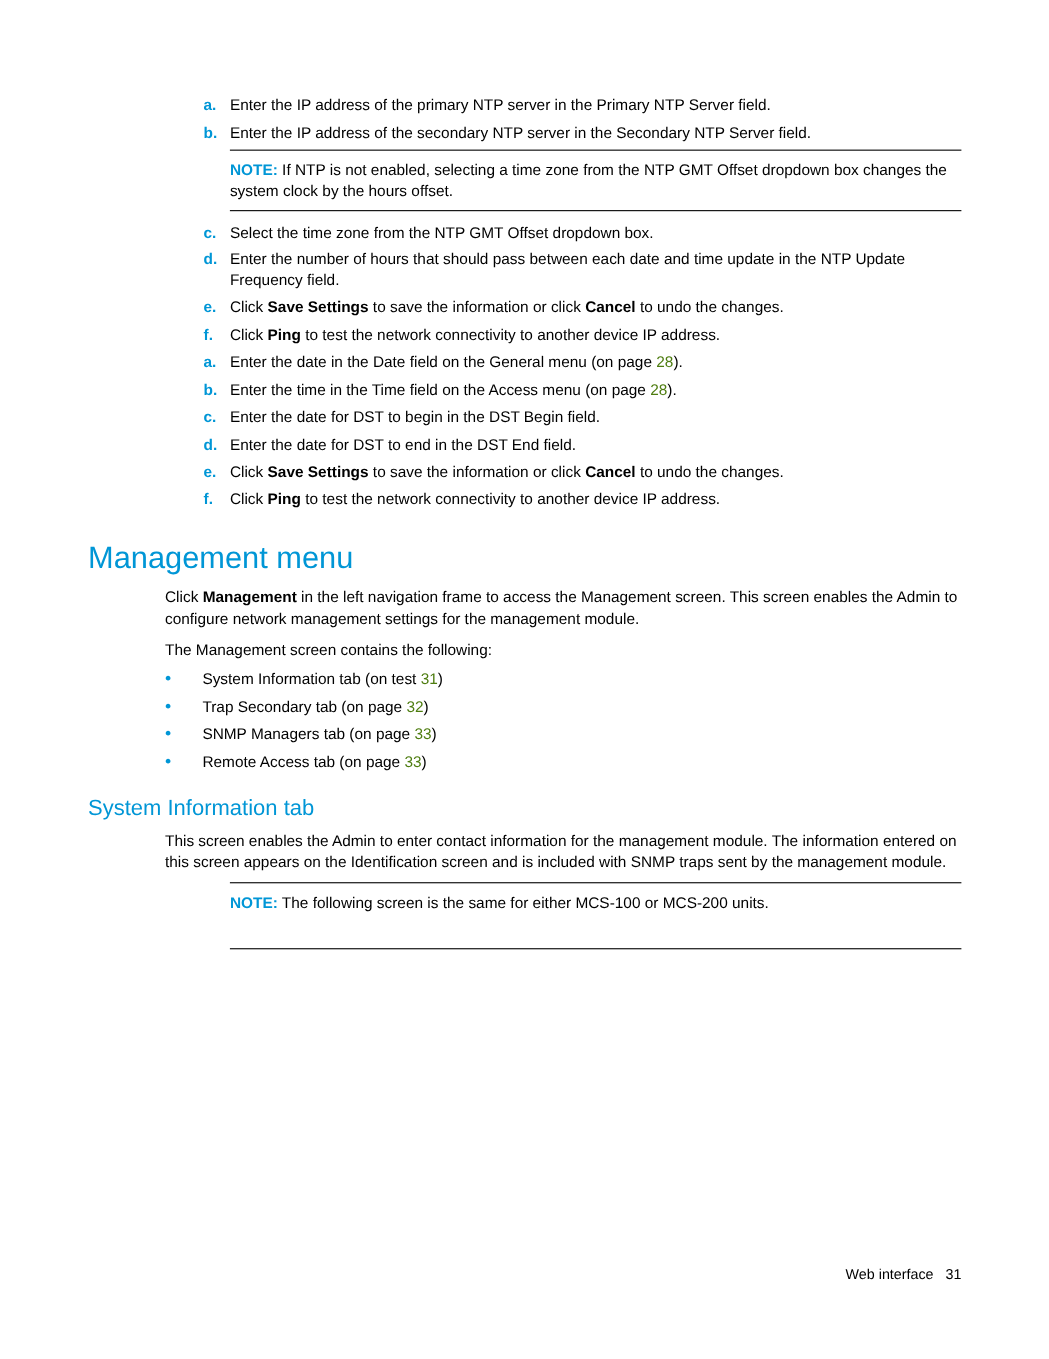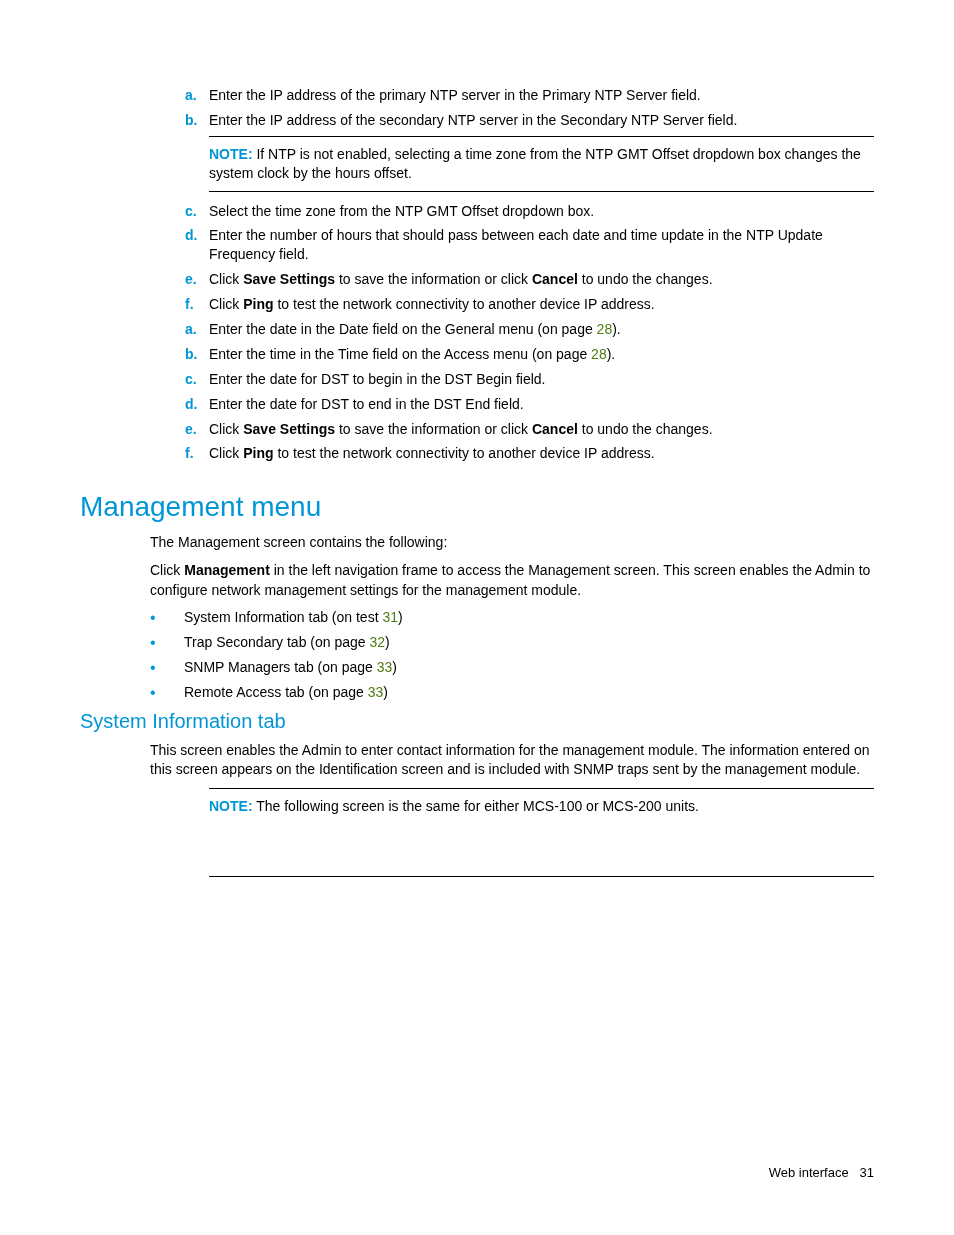--- a/index.html
+++ b/index.html
@@ -67,29 +67,29 @@
   h1 {
     font-size: 28px;
     font-weight: normal;
     color: #0096d6;
     margin: 28px 0 10px 0;
   }
   h2 {
     font-size: 20px;
     font-weight: normal;
     color: #0096d6;
-    margin: 8px 0 8px 0;
+    margin: 22px 0 8px 0;
   }
   .para {
     line-height: 1.4;
     margin: 8px 0;
   }
   .footer {
     position: absolute;
-    bottom: 55px;
+    bottom: 69px;
     right: 80px;
     font-size: 13px;
   }
   b { font-weight: bold; }
 </style>
 </head>
 <body>
 
 <div class="content">
 
@@ -151,23 +151,23 @@
       <span class="list-text"><span>Click </span><b>Save Settings</b><span> to save the information or click </span><b>Cancel</b><span> to undo the changes.</span></span>
     </div>
     <div class="list-item">
       <span class="list-marker">f.</span>
       <span class="list-text"><span>Click </span><b>Ping</b><span> to test the network connectivity to another device IP address.</span></span>
     </div>
   </div>
 
   <h1>Management menu</h1>
 
+  <div class="para" style="margin-left:70px"><span>Click </span><b>Management</b><span> in the left navigation frame to access the Management screen. This screen enables the Admin to configure network management settings for the management module.</span></div>
+
   <div class="para" style="margin-left:70px">The Management screen contains the following:</div>
-
-  <div class="para" style="margin-left:70px"><span>Click </span><b>Management</b><span> in the left navigation frame to access the Management screen. This screen enables the Admin to configure network management settings for the management module.</span></div>
 
   <div style="margin-left:70px">
     <div class="list-item">
       <span class="bullet-marker">•</span>
       <span class="list-text" style="padding-left:10px"><span>System Information tab (on test </span><span class="page-link">31</span><span>)</span></span>
     </div>
     <div class="list-item">
       <span class="bullet-marker">•</span>
       <span class="list-text" style="padding-left:10px"><span>Trap Secondary tab (on page </span><span class="page-link">32</span><span>)</span></span>
     </div>
@@ -178,21 +178,21 @@
     <div class="list-item">
       <span class="bullet-marker">•</span>
       <span class="list-text" style="padding-left:10px"><span>Remote Access tab (on page </span><span class="page-link">33</span><span>)</span></span>
     </div>
   </div>
 
   <h2>System Information tab</h2>
 
   <div class="para" style="margin-left:70px">This screen enables the Admin to enter contact information for the management module. The information entered on this screen appears on the Identification screen and is included with SNMP traps sent by the management module.</div>
 
-  <div class="note-box note-indent2" style="padding-bottom:60px;">
+  <div class="note-box note-indent2" style="padding-bottom:32px;">
     <span class="note-label">NOTE:</span><span>  The following screen is the same for either MCS-100 or MCS-200 units.</span>
   </div>
 
 </div>
 
 <div class="footer">
   <span>Web interface</span>&nbsp;&nbsp;&nbsp;<span>31</span>
 </div>
 
 </body></html>

